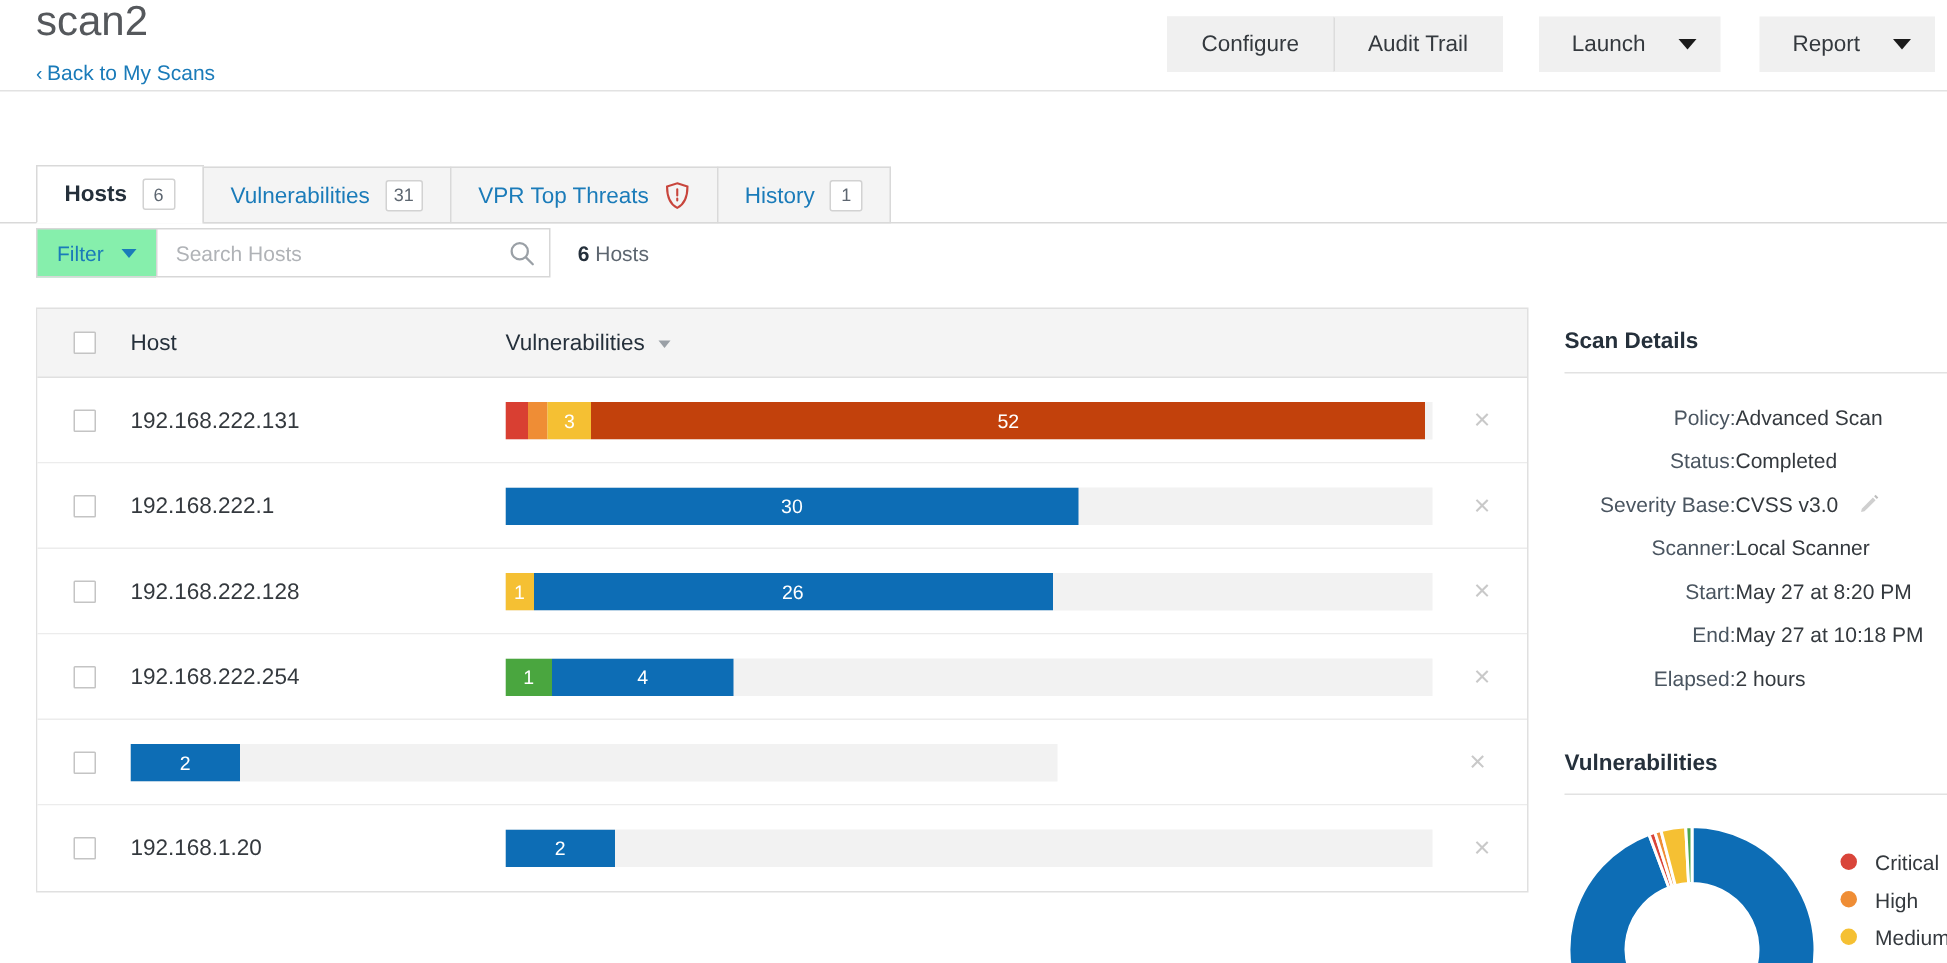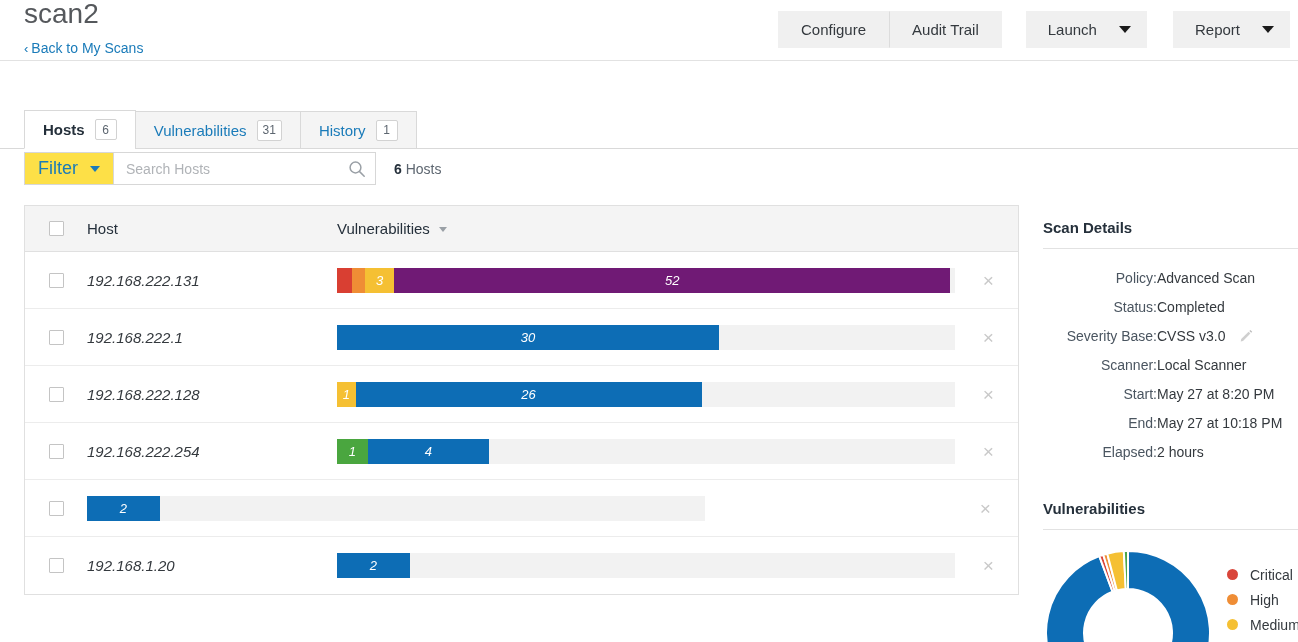--- a/index.html
+++ b/index.html
@@ -142,23 +142,23 @@
     display: flex;
     align-items: center;
   }
   .filter-btn {
     display: flex;
     align-items: center;
     height: 33px;
     padding: 0 13px;
     border: 1px solid #d7d7d7;
     border-right: none;
-    background: #fde047;
+    background: #86efac;
     color: #1a7bb9;
-    font-size: 18px;
+    font-size: 14px;
     cursor: pointer;
   }
   .filter-btn .caret-sm {
     width: 0; height: 0;
     border-left: 5px solid transparent;
     border-right: 5px solid transparent;
     border-top: 6px solid #1a7bb9;
     margin-left: 12px;
   }
   .search-box {
@@ -227,21 +227,20 @@
     background: #fff;
     border-radius: 1px;
     cursor: pointer;
   }
   .trow {
     display: flex;
     align-items: center;
     height: 57px;
     border-bottom: 1px solid #ececec;
     background: #fff;
-    font-style: italic;
   }
   .trow:last-child { border-bottom: none; justify-content: space-between; }
   .trow .hostname { font-size: 15px; color: #34393e; }
   .xbtn {
     font-size: 19px;
     color: #c9c9c9;
     cursor: pointer;
     line-height: 1;
     font-family: "Liberation Sans", sans-serif;
   }
@@ -337,20 +336,29 @@
 
 <div class="tabs-wrap">
   <div class="tabs" id="tabs">
       <div class="tab active">
         <span>Hosts</span>
         <span class="badge">6</span>
       </div>
       <div class="tab">
         <span>Vulnerabilities</span>
         <span class="badge">31</span>
+      </div>
+      <div class="tab">
+        <span>VPR Top Threats</span>
+        <span class="shield-icon">
+          <svg width="17" height="19" viewBox="0 0 17 19">
+            <path d="M8.5 1.2 L15.3 3.3 C15.3 10 13.2 15.2 8.5 17.6 C3.8 15.2 1.7 10 1.7 3.3 Z" fill="none" stroke="#c8453c" stroke-width="1.4"></path>
+            <path d="M8.5 5.2 L8.5 9.3 M8.5 11.3 L8.5 12.6" stroke="#c8453c" stroke-width="1.4" stroke-linecap="round"></path>
+          </svg>
+        </span>
       </div>
       <div class="tab">
         <span>History</span>
         <span class="badge">1</span>
       </div>
     </div>
 </div>
 
 <div class="filter-row">
   <div class="filter-btn">
@@ -390,21 +398,21 @@
           <span class="chk"></span>
         </div>
         <div class="col-host"><span class="hostname">192.168.222.131</span></div>
         <div class="col-vuln">
           <div class="sevbar">
             <div class="seg" style="width: 2.4%; background: rgb(217, 63, 50);"></div>
             <div class="seg" style="width: 2.1%; background: rgb(239, 141, 53);"></div>
             <div class="seg" style="width: 4.8%; background: rgb(245, 192, 51);">
               <span>3</span>
             </div>
-            <div class="seg" style="width: 89.9%; background: #701a75;">
+            <div class="seg" style="width: 89.9%; background: #c2410c;">
               <span>52</span>
             </div>
           </div>
         </div>
         <div class="col-x">
           <span class="xbtn">×</span>
         </div>
       </div>
       <div class="trow">
         <div class="col-check">

